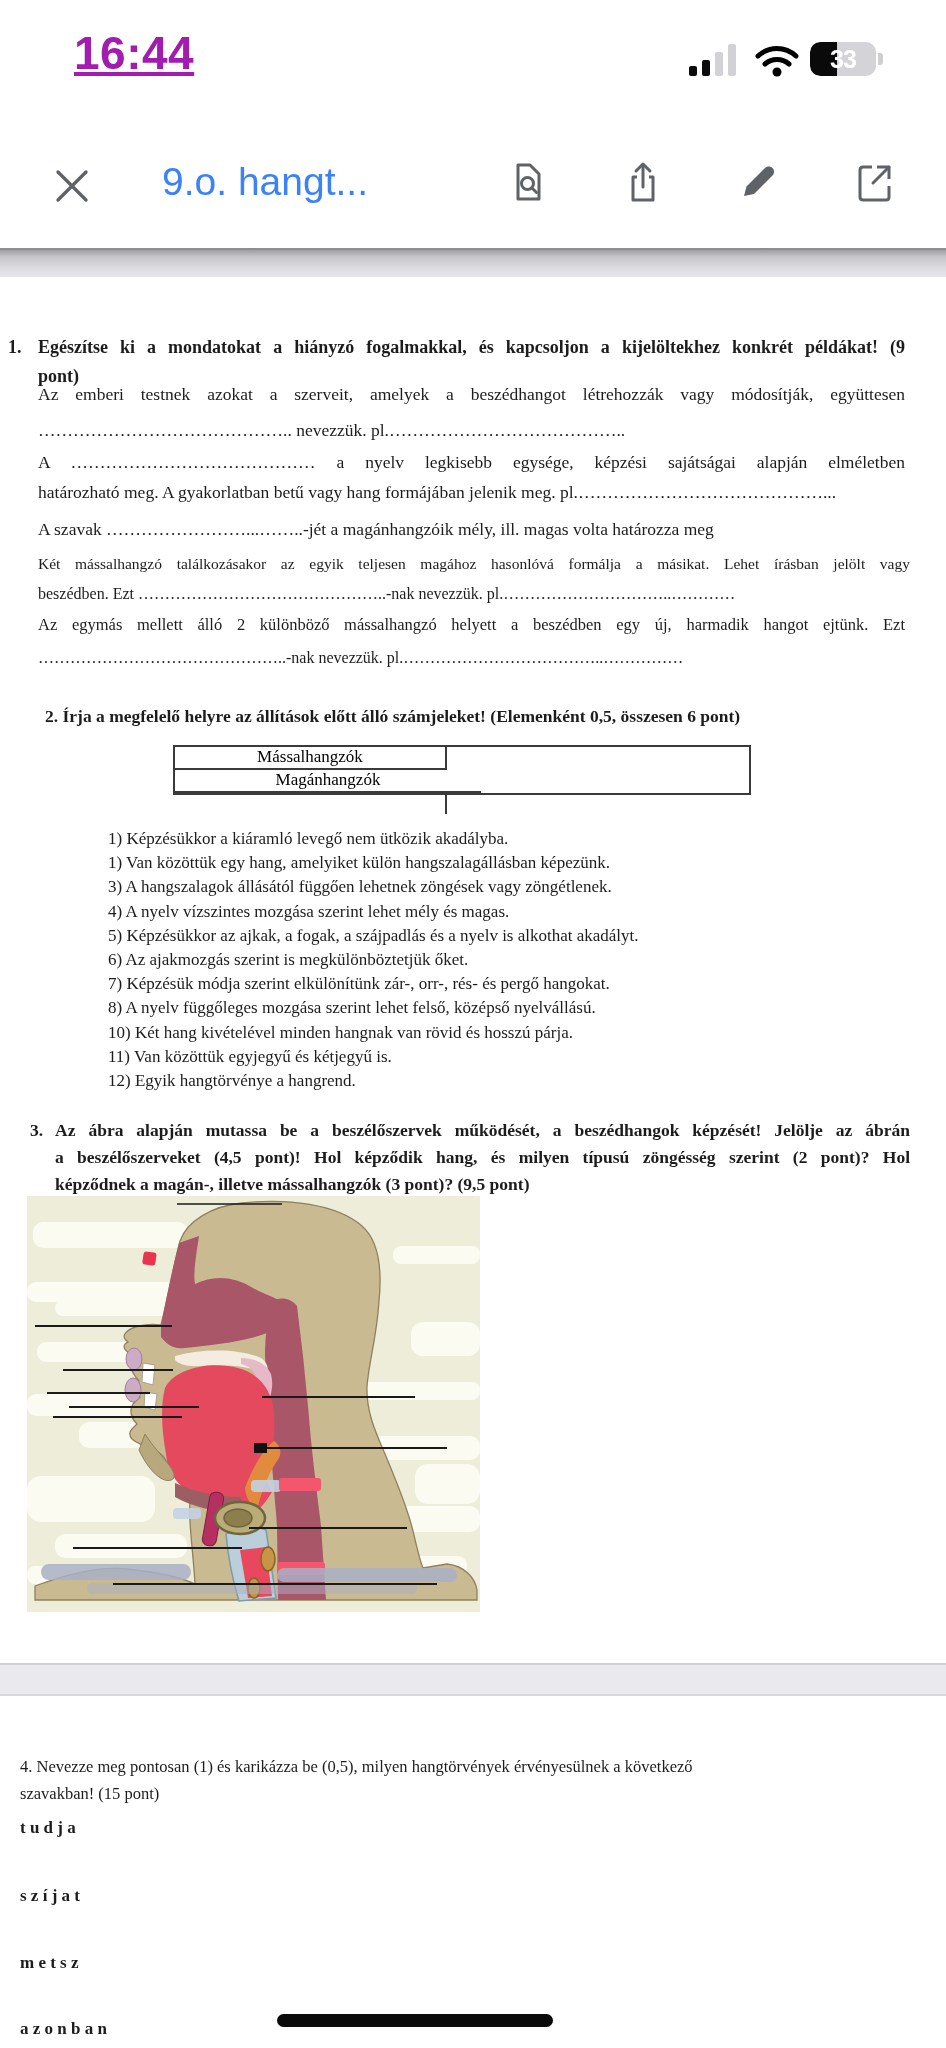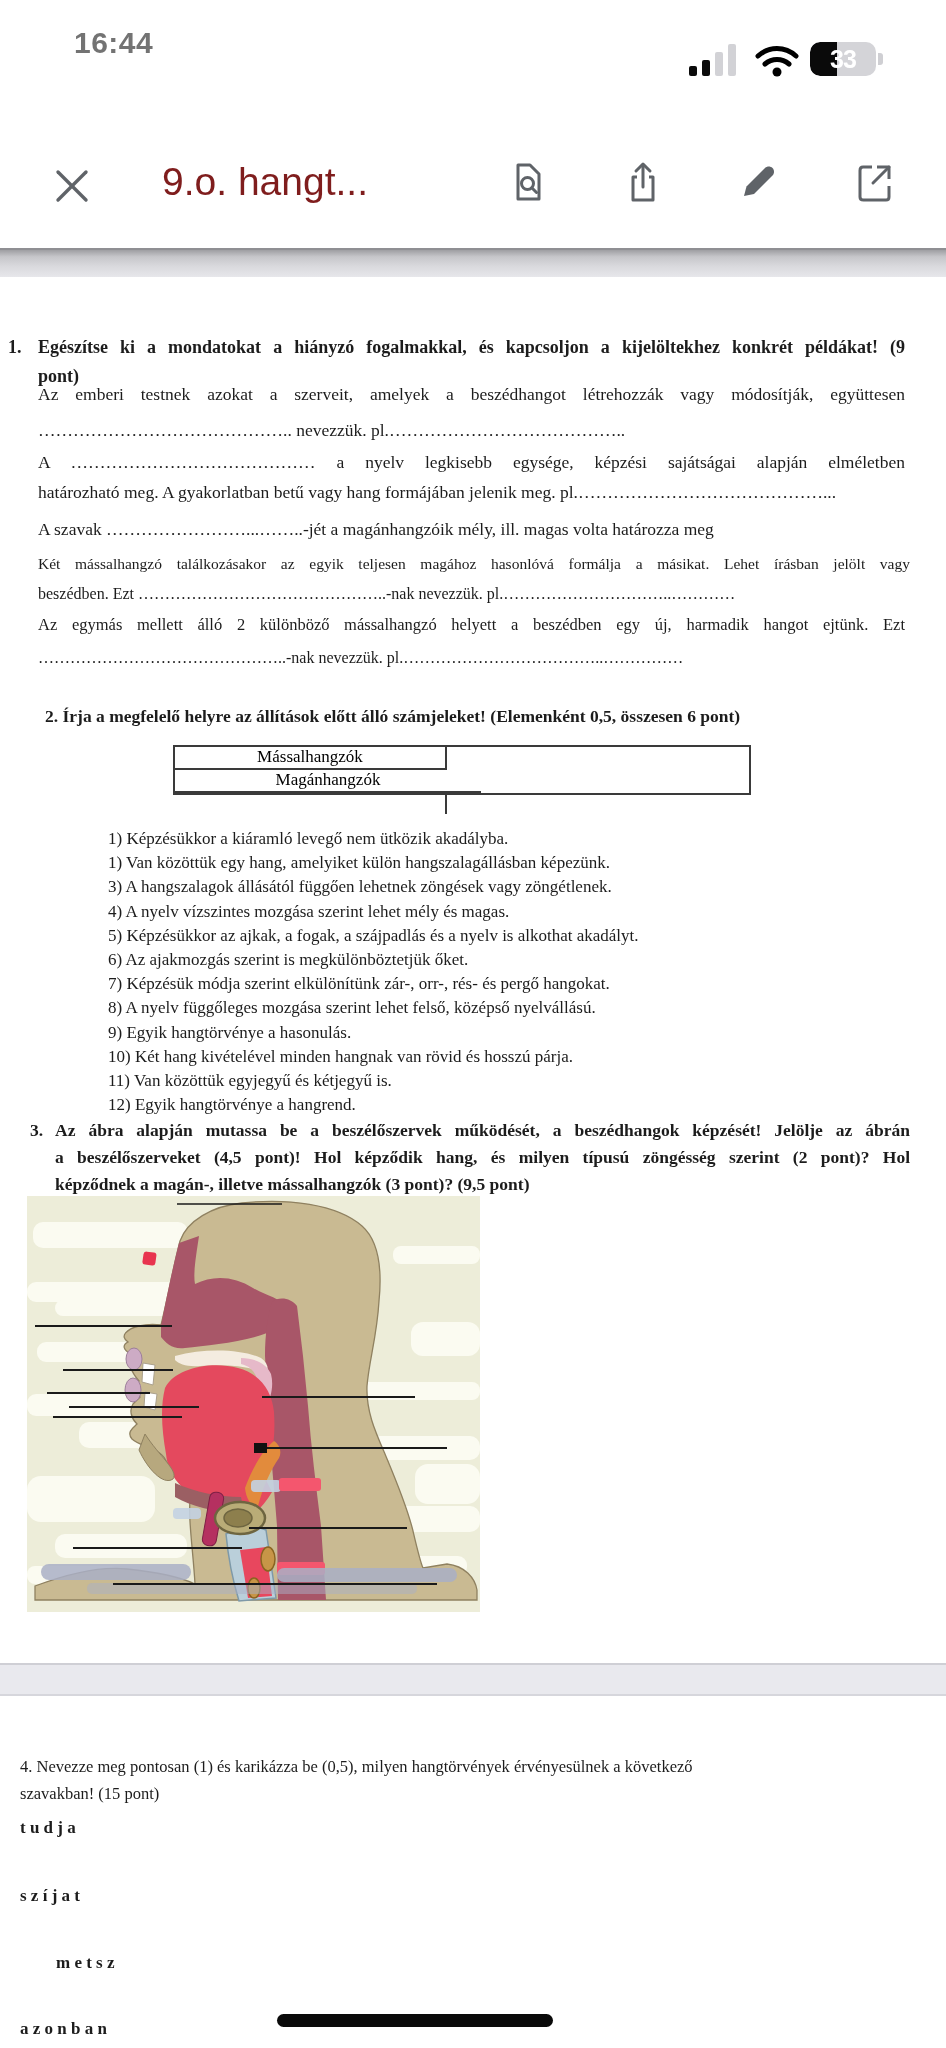--- a/index.html
+++ b/index.html
@@ -1,30 +1,30 @@
 <!DOCTYPE html>
 <html><head>
 <meta charset="utf-8">
 <style>
   html,body{margin:0;padding:0;background:#fff;}
   #screen{position:relative;width:946px;height:2048px;background:#fff;overflow:hidden;
           font-family:"Liberation Sans",sans-serif;}
   .abs{position:absolute;}
 
   
-  .time{left:74px;top:26px;font-size:30px;font-weight:700;color:#737373;letter-spacing:.5px;}
+  .time{left:74px;top:26px;font-size:46px;font-weight:700;color:#a21caf;letter-spacing:.5px;text-decoration:underline;}
   .cell-svg{left:688px;top:42px;}
   .wifi-svg{left:754px;top:40px;}
   .battery{left:810px;top:42px;width:66px;height:34px;border-radius:10px;background:#d4d4d8;overflow:hidden;}
   .battery-fill{position:absolute;left:0;top:0;width:27px;height:34px;background:#0a0a0a;border-radius:10px 0 0 10px;}
   .battery-num{position:absolute;left:0;top:3px;width:66px;text-align:center;font-size:25px;font-weight:700;color:#fff;letter-spacing:-1px;}
   .battery-nub{left:878px;top:53px;width:5px;height:12px;border-radius:0 3px 3px 0;background:#cfcfd3;}
 
   
-  .title{left:162px;top:160px;font-size:39px;font-weight:400;color:#7f1d1d;}
+  .title{left:162px;top:160px;font-size:39px;font-weight:400;color:#3b82f6;}
   .icon-btn{width:44px;height:48px;}
 
   
   .band-top{left:0;top:248px;width:946px;height:27px;
             background:linear-gradient(180deg,#9e9ea2 0%,#c6c6ca 25%,#d9d9dd 60%,#e7e7eb 100%);
             border-top:2px solid #8f8f93;}
   .band-break{left:0;top:1663px;width:946px;height:29px;background:#e9e9ee;
             border-top:2px solid #cfcfd5;border-bottom:2px solid #d6d6dc;}
 
   
@@ -52,21 +52,21 @@
   .items{left:108px;top:827px;width:820px;font-size:17px;line-height:24.2px;font-family:"Liberation Serif",serif;color:#1c1c1c;}
   .q3-l1{left:30px;top:1120px;width:880px;font-size:17.5px;}
   .q3-l2{left:55px;top:1147px;width:855px;font-size:17.5px;}
   .q3-l3{left:55px;top:1174px;font-size:17.5px;}
 
   
   .q4-l1{left:20px;top:1757px;font-size:16.5px;}
   .q4-l2{left:20px;top:1784px;font-size:16.5px;}
   .w0{left:20px;top:1818px;font-size:17px;}
   .w1{left:20px;top:1886px;font-size:17px;}
-  .w2{left:20px;top:1953px;font-size:17px;margin-left:36px;}
+  .w2{left:20px;top:1953px;font-size:17px;}
   .w3{left:20px;top:2019px;font-size:17px;}
 
   .home-bar{left:277px;top:2014px;width:276px;height:13px;border-radius:7px;background:#0a0a0a;}
 </style>
 </head>
 <body>
 
 <div id="screen">
 
   <div class="abs time">16:44</div>
@@ -136,21 +136,20 @@
   </div>
   <div class="abs items">
     <div>1) Képzésükkor a kiáramló levegő nem ütközik akadályba.</div>
     <div>1) Van közöttük egy hang, amelyiket külön hangszalagállásban képezünk.</div>
     <div>3) A hangszalagok állásától függően lehetnek zöngések vagy zöngétlenek.</div>
     <div>4) A nyelv vízszintes mozgása szerint lehet mély és magas.</div>
     <div>5) Képzésükkor az ajkak, a fogak, a szájpadlás és a nyelv is alkothat akadályt.</div>
     <div>6) Az ajakmozgás szerint is megkülönböztetjük őket.</div>
     <div>7) Képzésük módja szerint elkülönítünk zár-, orr-, rés- és pergő hangokat.</div>
     <div>8) A nyelv függőleges mozgása szerint lehet felső, középső nyelvállású.</div>
-    <div>9) Egyik hangtörvénye a hasonulás.</div>
     <div>10) Két hang kivételével minden hangnak van rövid és hosszú párja.</div>
     <div>11) Van közöttük egyjegyű és kétjegyű is.</div>
     <div>12) Egyik hangtörvénye a hangrend.</div>
   </div>
 
   <div class="abs doc bold q3-l1 jus">3. Az ábra alapján mutassa be a beszélőszervek működését, a beszédhangok képzését! Jelölje az ábrán</div>
   <div class="abs doc bold q3-l2 jus">a beszélőszerveket (4,5 pont)! Hol képződik hang, és milyen típusú zöngésség szerint (2 pont)? Hol</div>
   <div class="abs doc bold q3-l3">képződnek a magán-, illetve mássalhangzók (3 pont)? (9,5 pont)</div>
 
   <svg class="abs" style="left:27px;top:1196px" width="453" height="416" viewBox="0 0 453 416">

